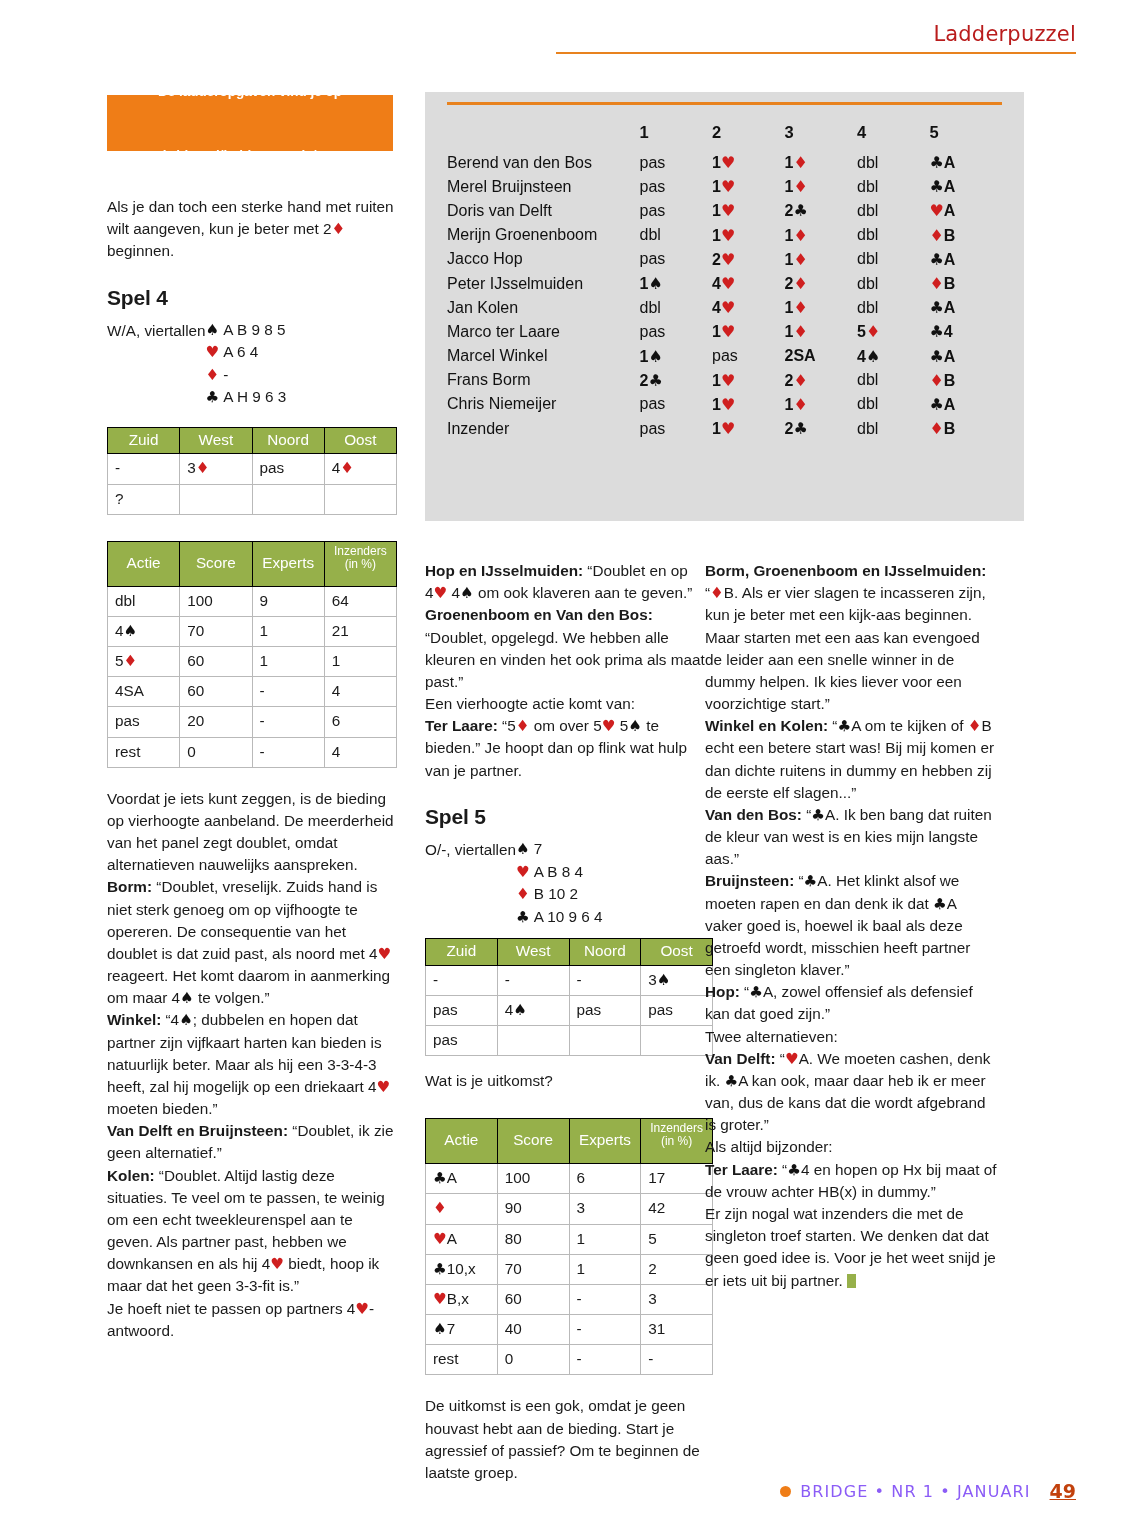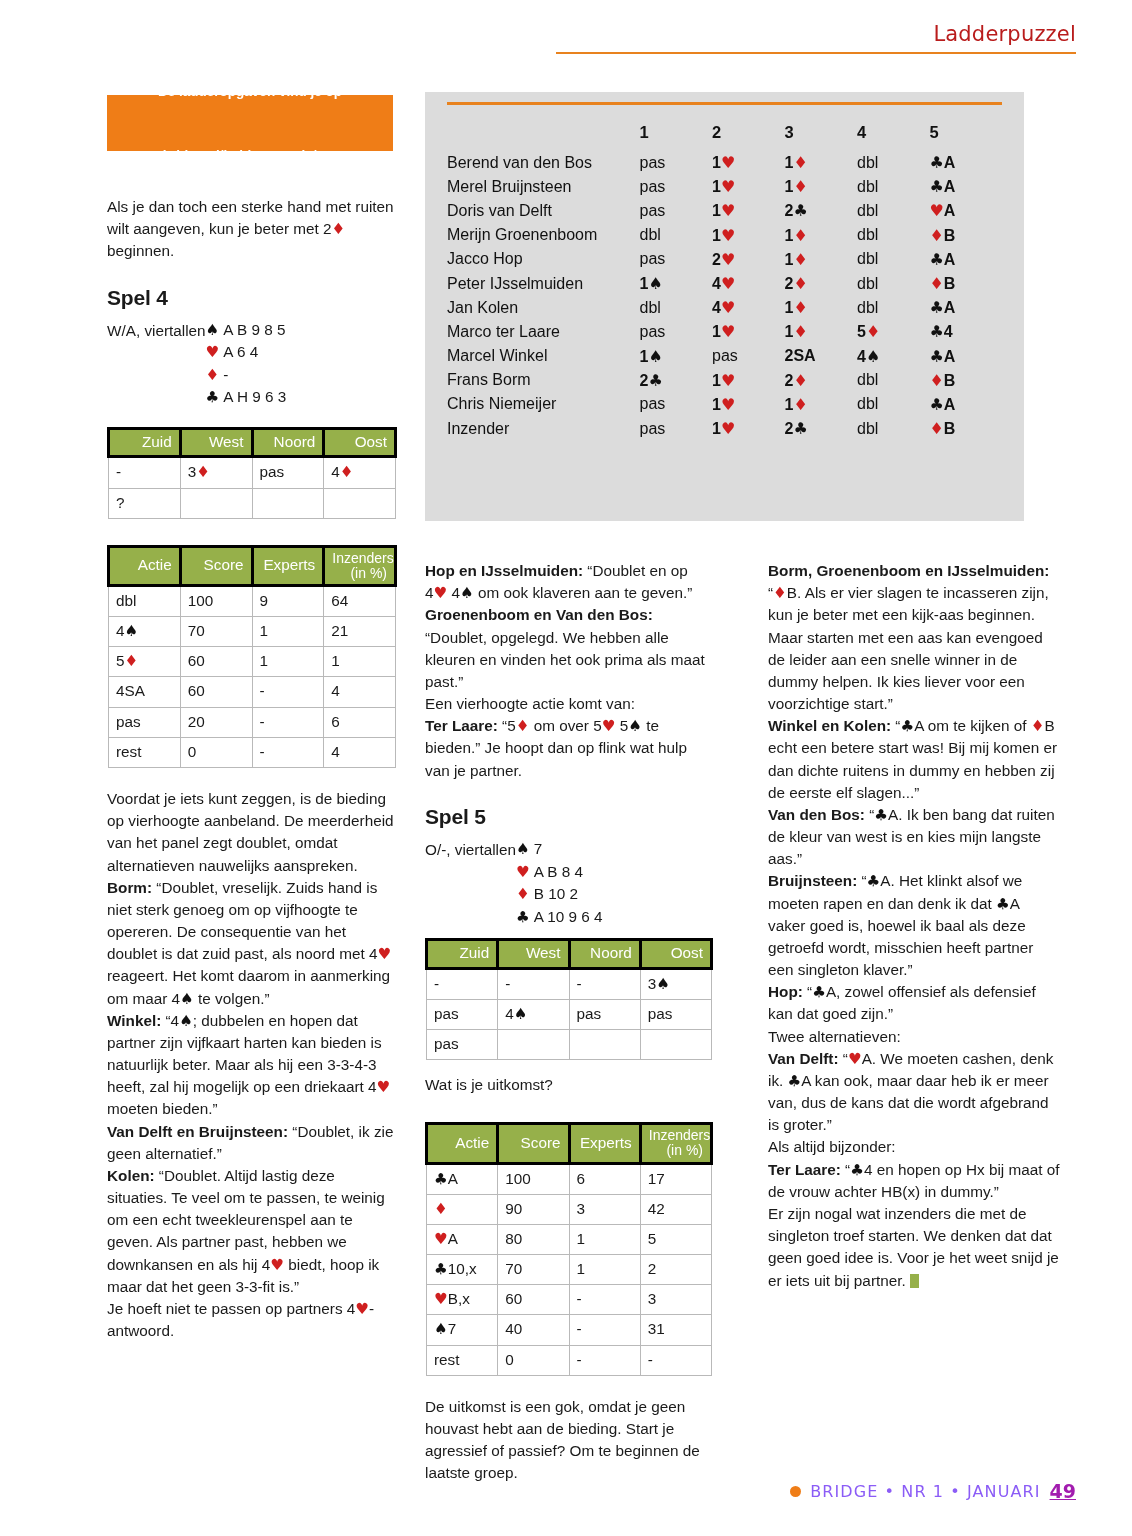--- a/index.html
+++ b/index.html
@@ -61,21 +61,21 @@
 
   
   .col {
     position: absolute;
     font-size: 15.3px;
     line-height: 1.45;
     color: #1a1a1a;
   }
   .col-left  { left: 107px; top: 196px;  width: 290px; }
   .col-mid   { left: 425px; top: 560px;  width: 288px; }
-  .col-right { left: 768px; top: 560px;  width: 292px; }
+  .col-right { left: 705px; top: 560px;  width: 292px; }
 
   .col p { margin: 0; }
   .col p + p { margin-top: 0; }
 
   .spel-title {
     font-size: 21px;
     font-weight: bold;
     margin: 20px 0 6px 0;
     letter-spacing: -0.2px;
   }
@@ -110,27 +110,27 @@
   table.gtab {
     border-collapse: collapse;
     width: 100%;
     font-size: 15.3px;
     table-layout: fixed;
   }
   table.gtab th {
     background: #96b04a;
     color: #ffffff;
     font-weight: normal;
-    text-align: right;
+    text-align: center;
     padding: 4px 7px 5px 7px;
-    border: 3px solid #000000;
+    border: 1px solid #000000;
     line-height: 1.08;
     vertical-align: middle;
   }
-  table.gtab th.two-line { font-size: 14px; padding-top: 3px; padding-bottom: 3px;}
+  table.gtab th.two-line { font-size: 12px; padding-top: 3px; padding-bottom: 15px;}
   table.gtab td {
     border: 1px solid #b9b9b9;
     padding: 3px 7px 4px 7px;
     background: #ffffff;
     height: 20px;
     vertical-align: middle;
   }
 
   .bid-table { margin-top: 18px; }
   .score-table { margin-top: 26px; }
@@ -196,22 +196,22 @@
     background: #ef7d17; display: inline-block;
   }
   .footer .ftext {
     font-size: 16px;
     letter-spacing: 1.1px;
     color: #8b5cf6;
   }
   .footer .fpage {
     font-size: 19px;
     font-weight: bold;
-    margin-left: 0;
-    color: #a21caf;
+    margin-left: 10px;
+    color: #c2410c;
     text-decoration: underline;
   }
   .endmark {
     display: inline-block;
     width: 9px; height: 14px;
     background: #96b04a;
     vertical-align: -2px;
     margin-left: 4px;
   }
 </style>

